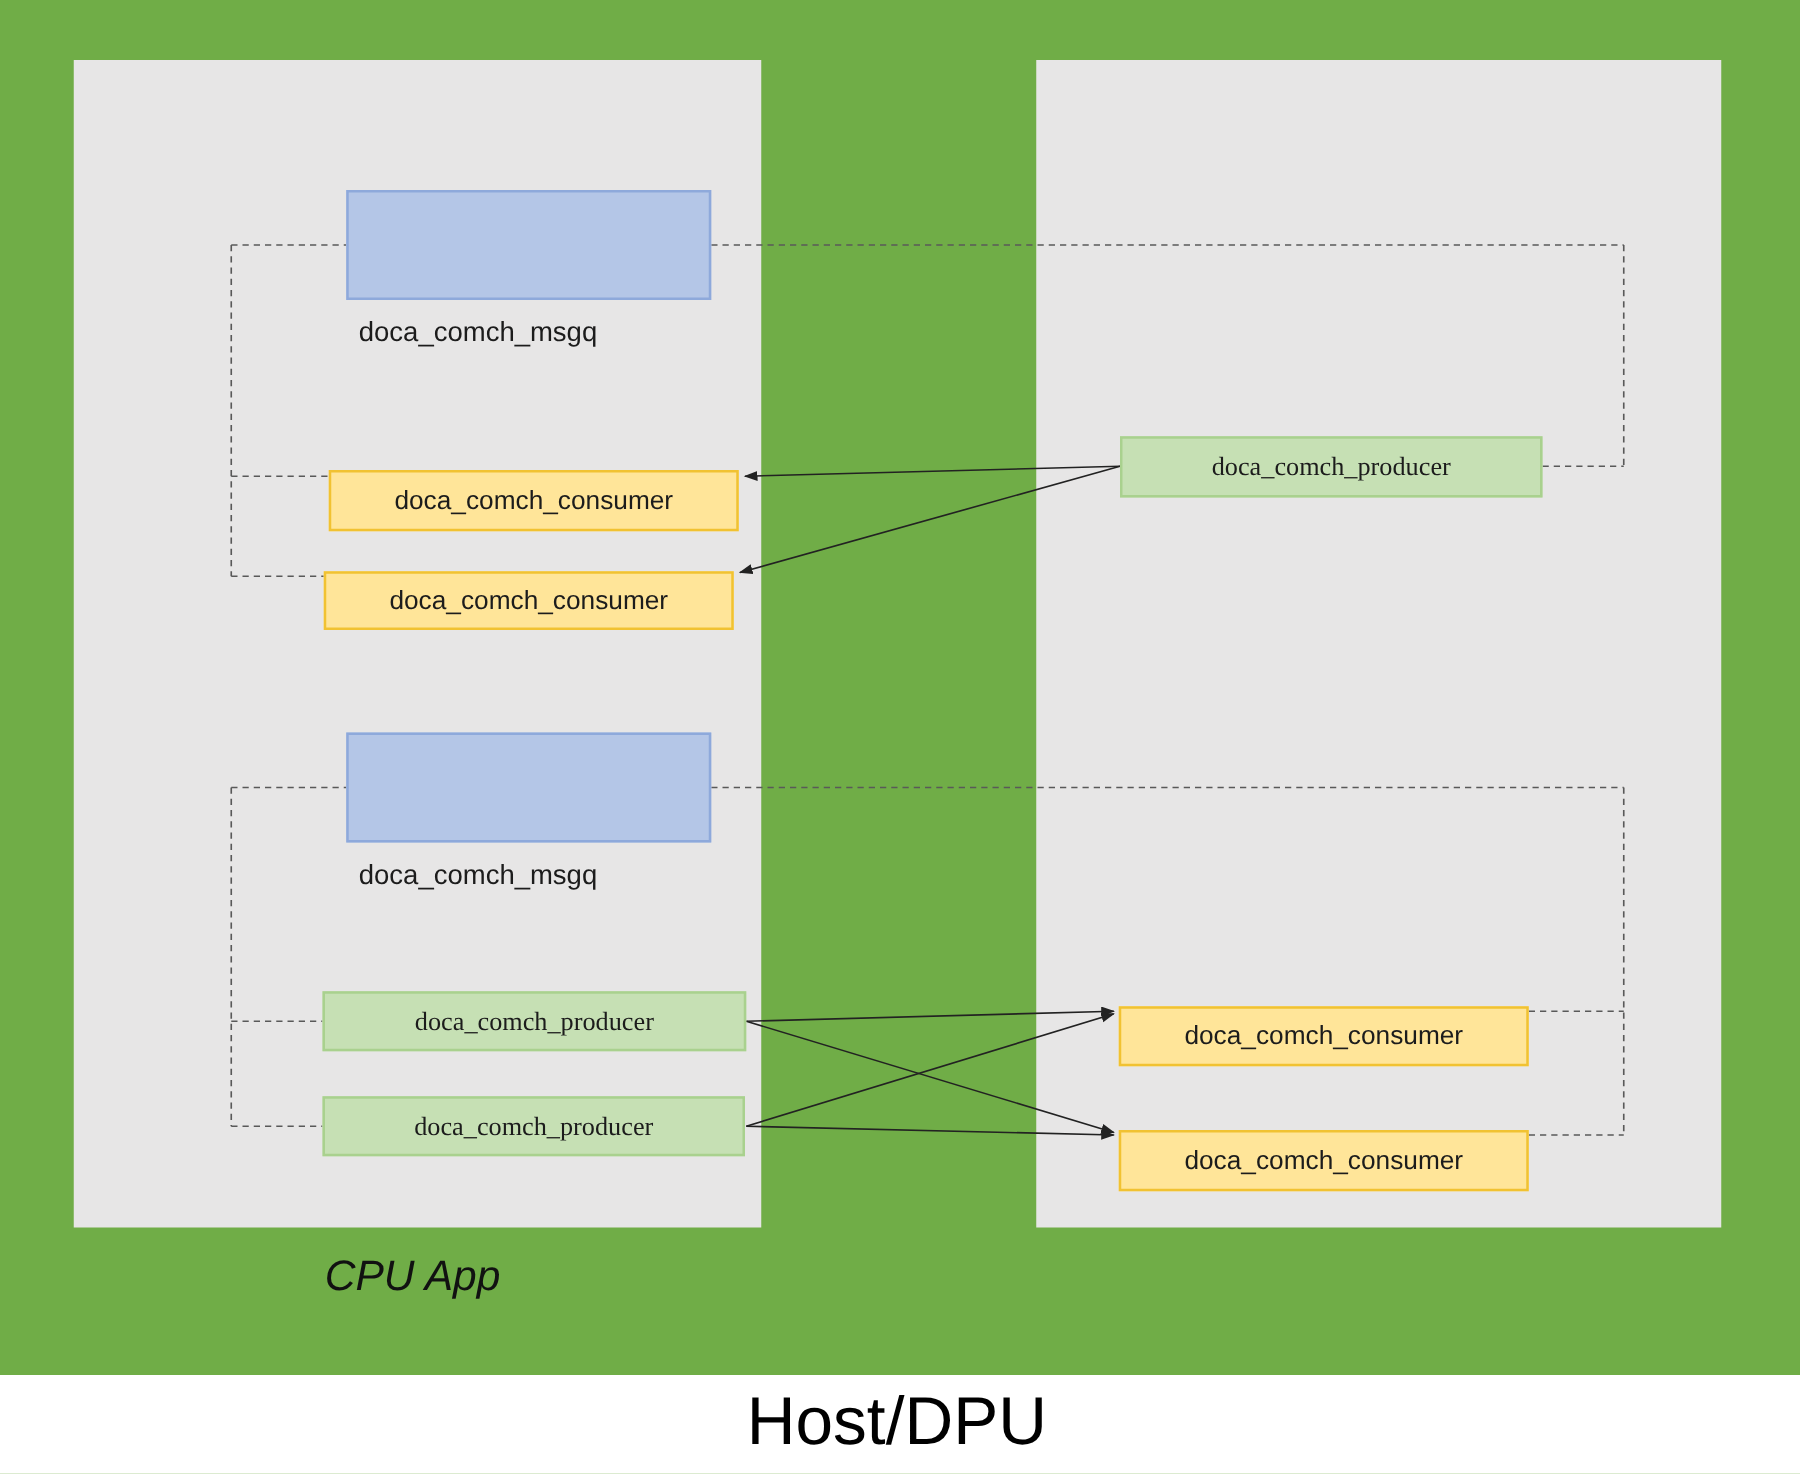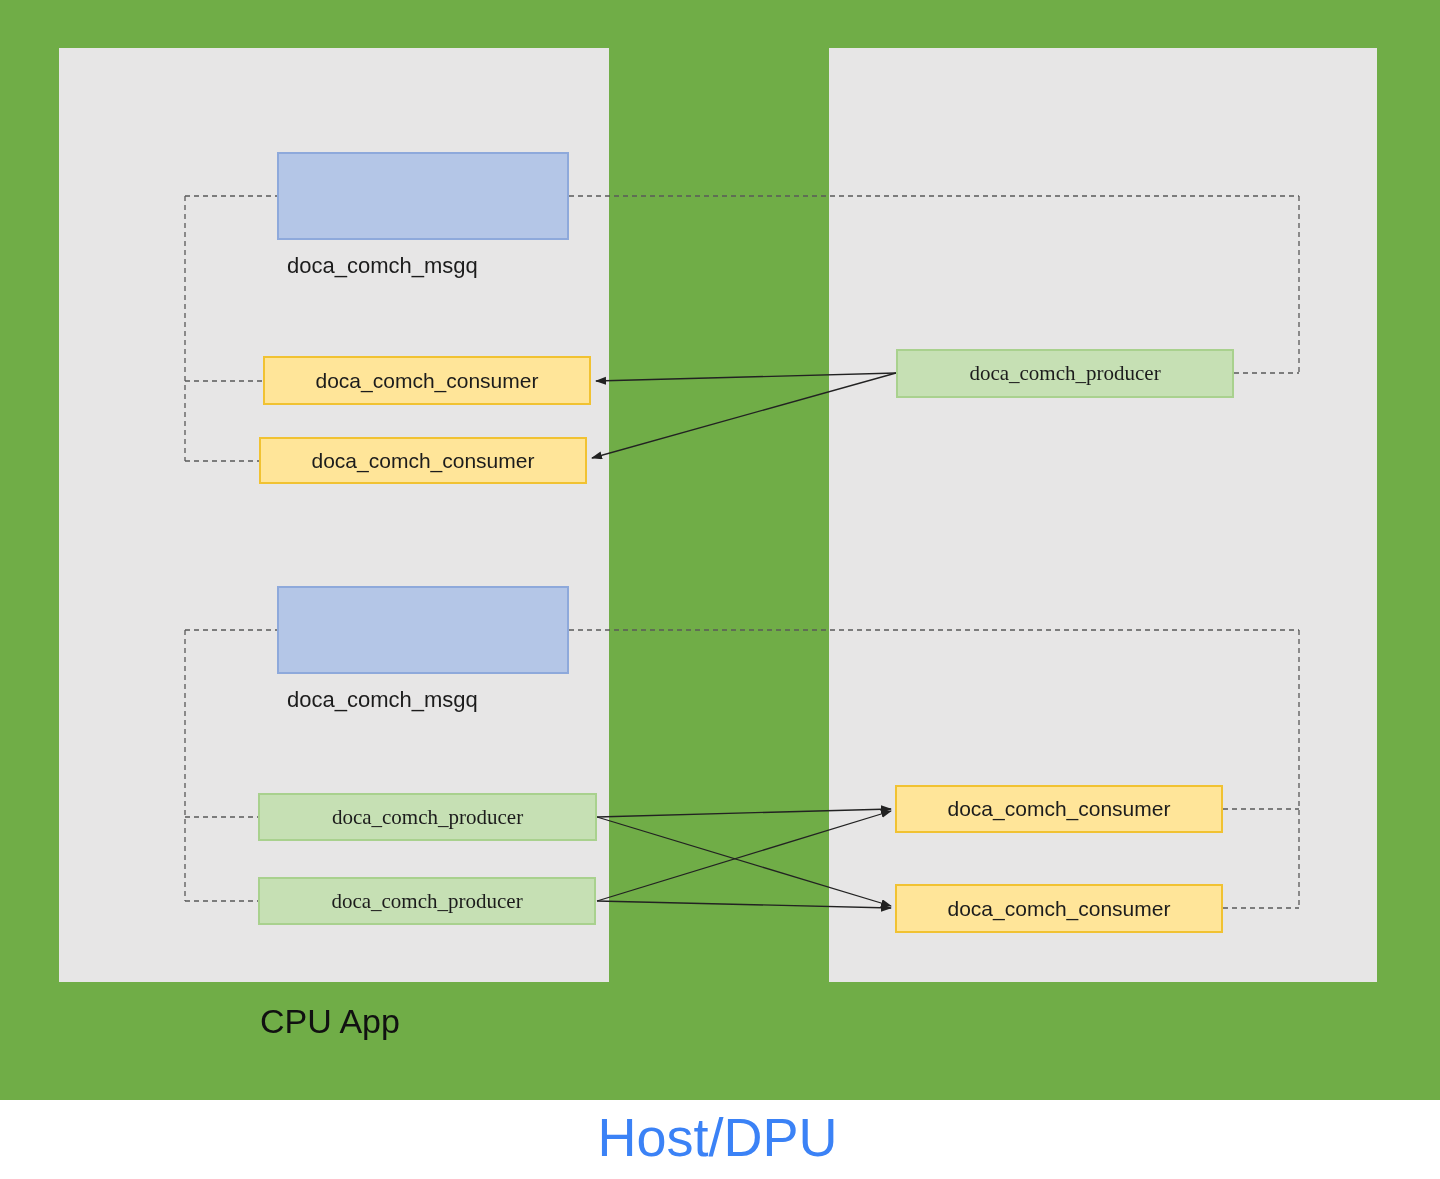--- a/index.html
+++ b/index.html
@@ -27,37 +27,38 @@
     font-size:21px;color:#1c1c1c;white-space:nowrap;
     box-sizing:border-box;
   }
   .box.msgq{
     background:var(--msgq-fill,#B4C6E7);
     border:2px solid var(--msgq-border,#8EA9DB);
   }
   .box.consumer{
     background:var(--consumer-fill,#FFE599);
     border:2px solid var(--consumer-border,#F1C232);
+    margin-top:20px;
   }
   .box.producer{
     background:var(--producer-fill,#C6E0B4);
     border:2px solid var(--producer-border,#A9D18E);
     font-family:Liberation Serif, serif;
   }
   .msgq-caption{
     position:absolute;z-index:3;
     font-size:22px;color:#1c1c1c;white-space:nowrap;
   }
   .panel-caption{
     position:absolute;z-index:3;width:220px;text-align:center;
-    font-size:34px;color:#111111;
+    font-size:34px;color:#111111;font-style:italic;
   }
   .diagram-title{
     position:absolute;left:0;right:22px;top:1106px;z-index:3;
-    text-align:center;font-size:54px;color:#3b82f6;padding-left:17px;
+    text-align:center;font-size:54px;color:#000000;padding-left:17px;
   }
   
   #msgq-top   {left:277px;top:152px;width:292px;height:88px;}
   #msgq-bottom{left:277px;top:586px;width:292px;height:88px;}
   #cons-t1{left:263px;top:356px;width:328px;height:49px;}
   #cons-t2{left:259px;top:437px;width:328px;height:47px;}
   #prod-t {left:896px;top:349px;width:338px;height:49px;}
   #prod-b1{left:258px;top:793px;width:339px;height:48px;}
   #prod-b2{left:258px;top:877px;width:338px;height:48px;}
   #cons-b1{left:895px;top:785px;width:328px;height:48px;}

